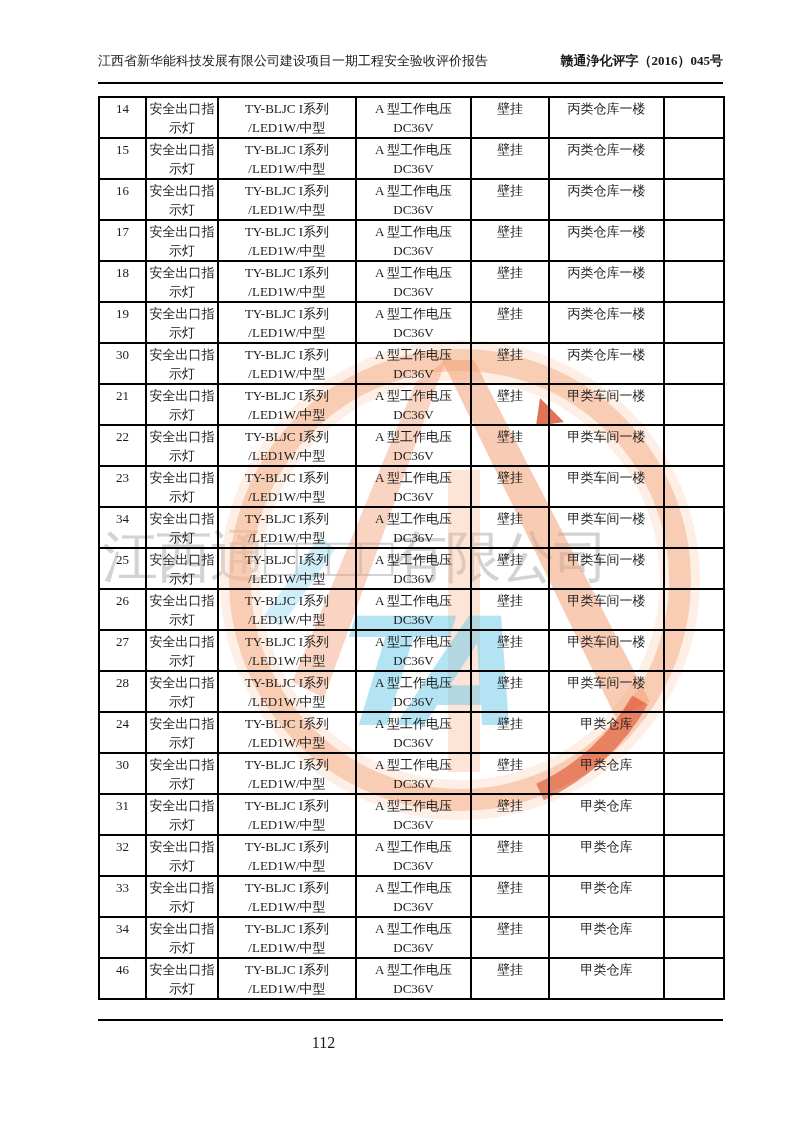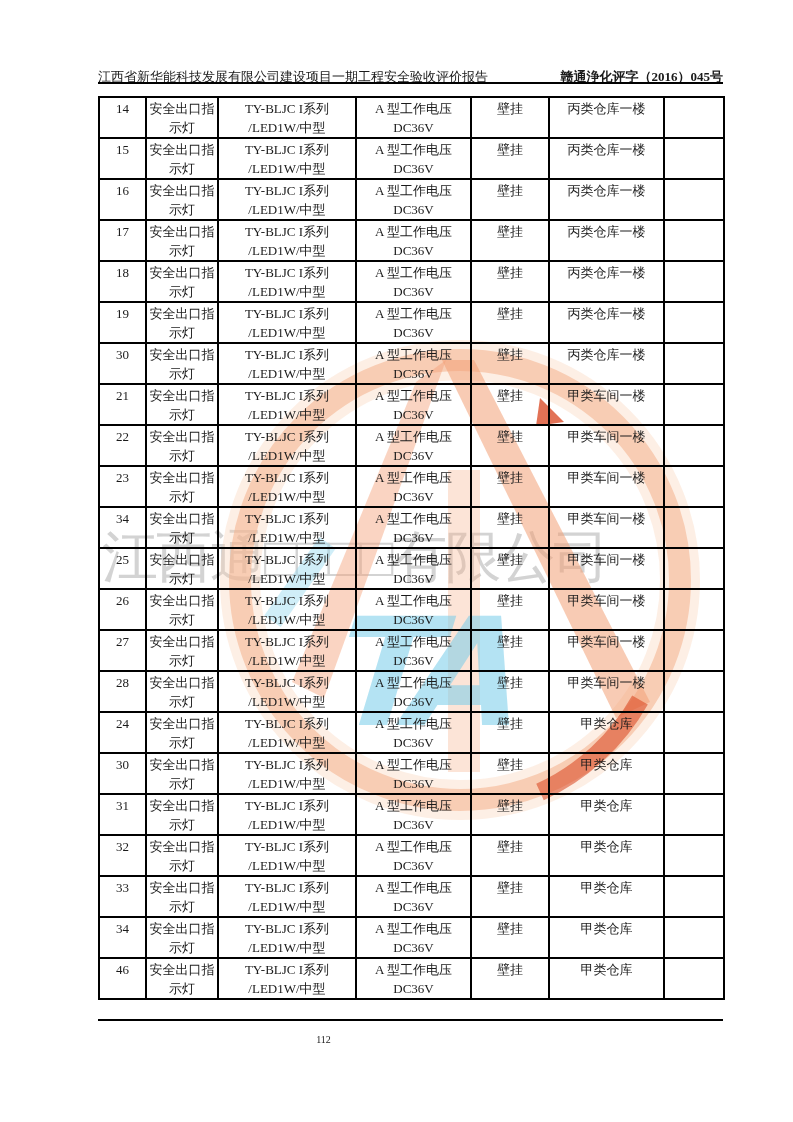--- a/index.html
+++ b/index.html
@@ -4,21 +4,21 @@
 <style>
   html,body{margin:0;padding:0;}
   body{
     width:793px;height:1122px;position:relative;background:#ffffff;
     font-family:"Liberation Serif","DejaVu Serif",serif;
     color:#1a1a1a;overflow:hidden;
   }
   .page{position:absolute;inset:0;}
 
   
-  .header{position:absolute;left:98px;top:68px;width:625px;height:20px;font-size:13px;}
+  .header{position:absolute;left:98px;top:52px;width:625px;height:20px;font-size:13px;}
   .header .left{position:absolute;left:0;top:0;white-space:nowrap;}
   .header .right{position:absolute;right:0;top:0;white-space:nowrap;font-weight:600;}
   .header-rule{position:absolute;left:98px;top:82px;width:625px;height:2px;background:#000;}
 
   
   .wm{position:absolute;pointer-events:none;}
   .wm-company{
     left:102px;top:520px;width:625px;z-index:1;
     font-size:56px;letter-spacing:-2px;white-space:nowrap;
     color:#c9c9c9;opacity:.8;
@@ -42,21 +42,21 @@
     border-collapse:collapse;table-layout:fixed;background:transparent;
   }
   table.equip td{
     border:2px solid #000;text-align:center;vertical-align:top;
     font-size:13px;line-height:19px;padding:1px 0 0 0;
     white-space:pre-line;overflow:hidden;
   }
 
   
   .footer-rule{position:absolute;left:98px;top:1019px;width:625px;height:2px;background:#000;}
-  .page-number{position:absolute;left:0;top:1034px;width:647px;text-align:center;font-size:10px;}
+  .page-number{position:absolute;left:0;top:1034px;width:647px;text-align:center;font-size:16px;}
 </style>
 </head>
 <body>
 
 <div class="page">
 
   <div class="header">
     <span class="left">江西省新华能科技发展有限公司建设项目一期工程安全验收评价报告</span>
     <span class="right">赣通浄化评字（2016）045号</span>
   </div>

